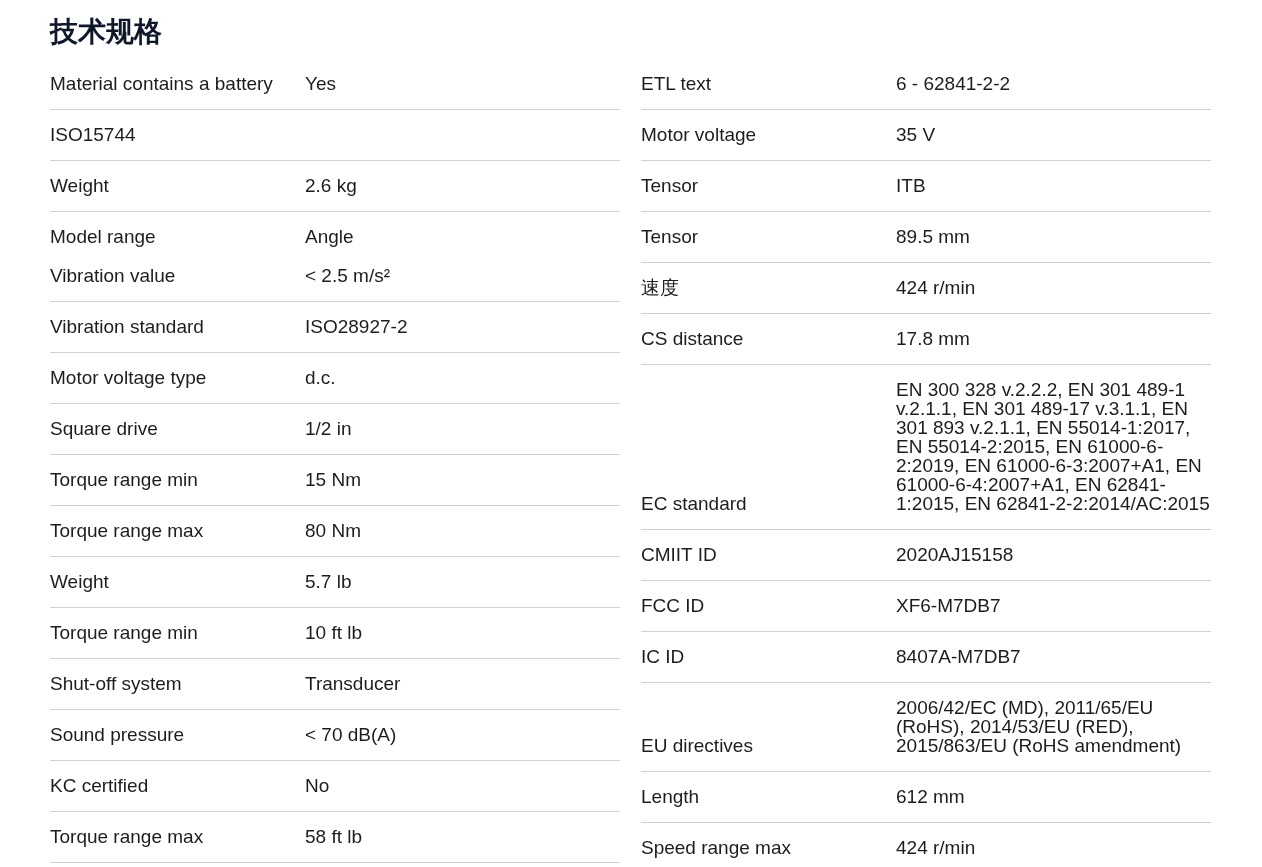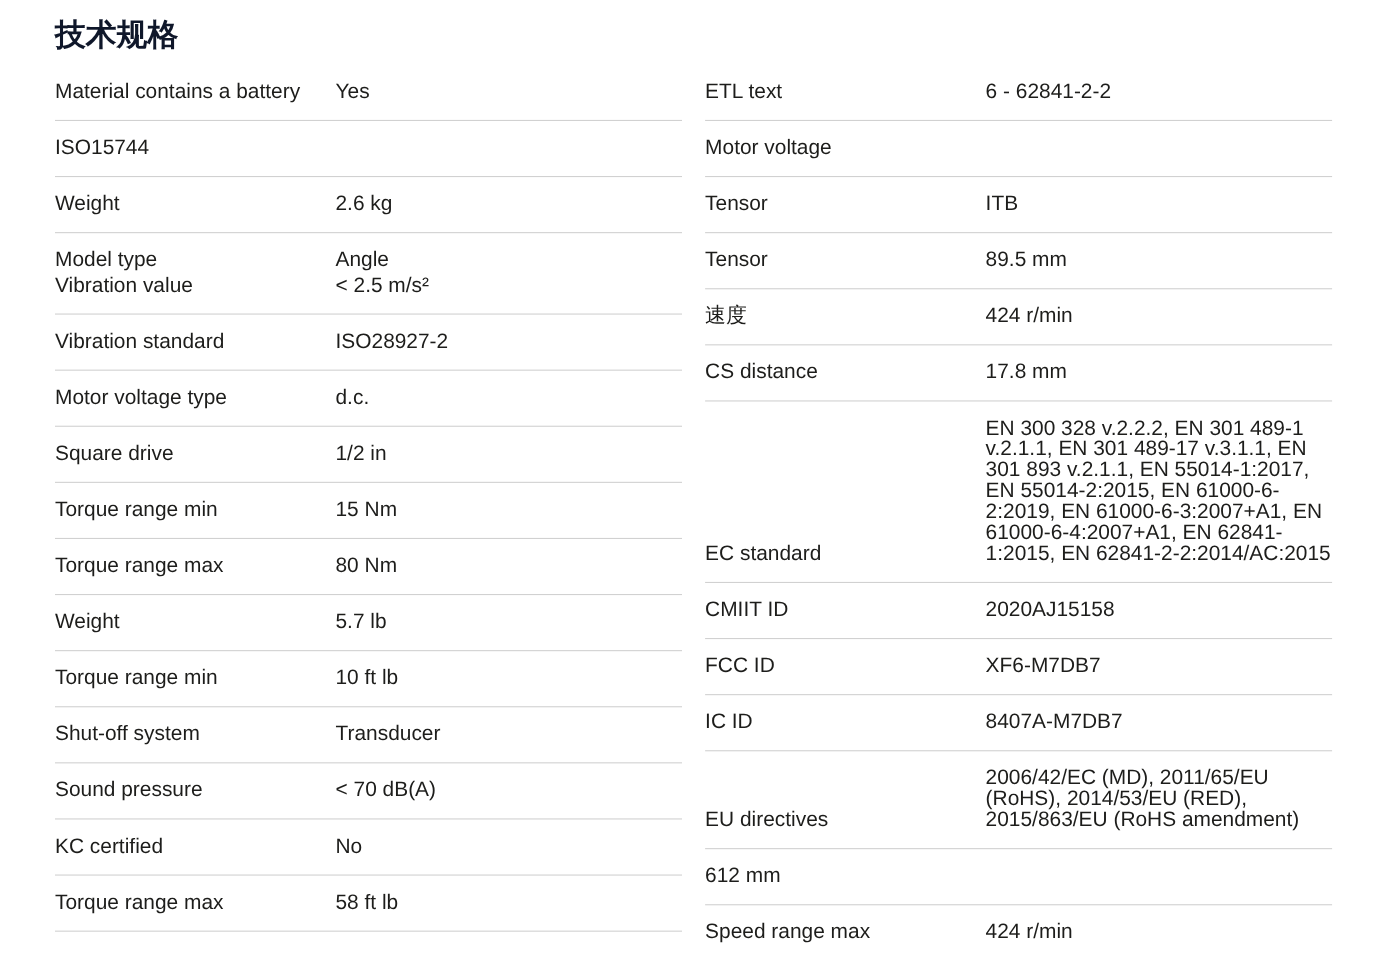--- a/index.html
+++ b/index.html
@@ -37,21 +37,21 @@
     border-bottom: 1px solid #d1d1d1;
     padding: 15px 0 16px 0;
   }
   .spec-item {
     display: flex;
     align-items: flex-end;
     font-size: 19px;
     line-height: 19px;
   }
   .spec-item + .spec-item {
-    margin-top: 4px;
+    margin-top: 20px;
   }
   .spec-label {
     flex: 0 0 255px;
     width: 255px;
     padding-right: 12px;
   }
   .spec-value {
     flex: 1 1 auto;
     min-width: 0;
   }
@@ -76,21 +76,21 @@
           </div>
         </div>
         <div class="spec-group">
           <div class="spec-item">
             <div class="spec-label">Weight</div>
             <div class="spec-value">2.6 kg</div>
           </div>
         </div>
         <div class="spec-group">
           <div class="spec-item">
-            <div class="spec-label">Model type</div>
+            <div class="spec-label">Model range</div>
             <div class="spec-value">Angle</div>
           </div>
           <div class="spec-item">
             <div class="spec-label">Vibration value</div>
             <div class="spec-value">&lt; 2.5 m/s²</div>
           </div>
         </div>
         <div class="spec-group">
           <div class="spec-item">
             <div class="spec-label">Vibration standard</div>
@@ -161,20 +161,21 @@
     <div class="spec-col">
         <div class="spec-group">
           <div class="spec-item">
             <div class="spec-label">ETL text</div>
             <div class="spec-value">6 - 62841-2-2</div>
           </div>
         </div>
         <div class="spec-group">
           <div class="spec-item">
             <div class="spec-label">Motor voltage</div>
+            <div class="spec-value">35 V</div>
           </div>
         </div>
         <div class="spec-group">
           <div class="spec-item">
             <div class="spec-label">Tensor</div>
             <div class="spec-value">ITB</div>
           </div>
         </div>
         <div class="spec-group">
           <div class="spec-item">
@@ -219,20 +220,21 @@
           </div>
         </div>
         <div class="spec-group">
           <div class="spec-item">
             <div class="spec-label">EU directives</div>
             <div class="spec-value">2006/42/EC (MD), 2011/65/EU (RoHS), 2014/53/EU (RED), 2015/863/EU (RoHS amendment)</div>
           </div>
         </div>
         <div class="spec-group">
           <div class="spec-item">
+            <div class="spec-label">Length</div>
             <div class="spec-value">612 mm</div>
           </div>
         </div>
         <div class="spec-group">
           <div class="spec-item">
             <div class="spec-label">Speed range max</div>
             <div class="spec-value">424 r/min</div>
           </div>
         </div>
         <div class="spec-group"></div>

